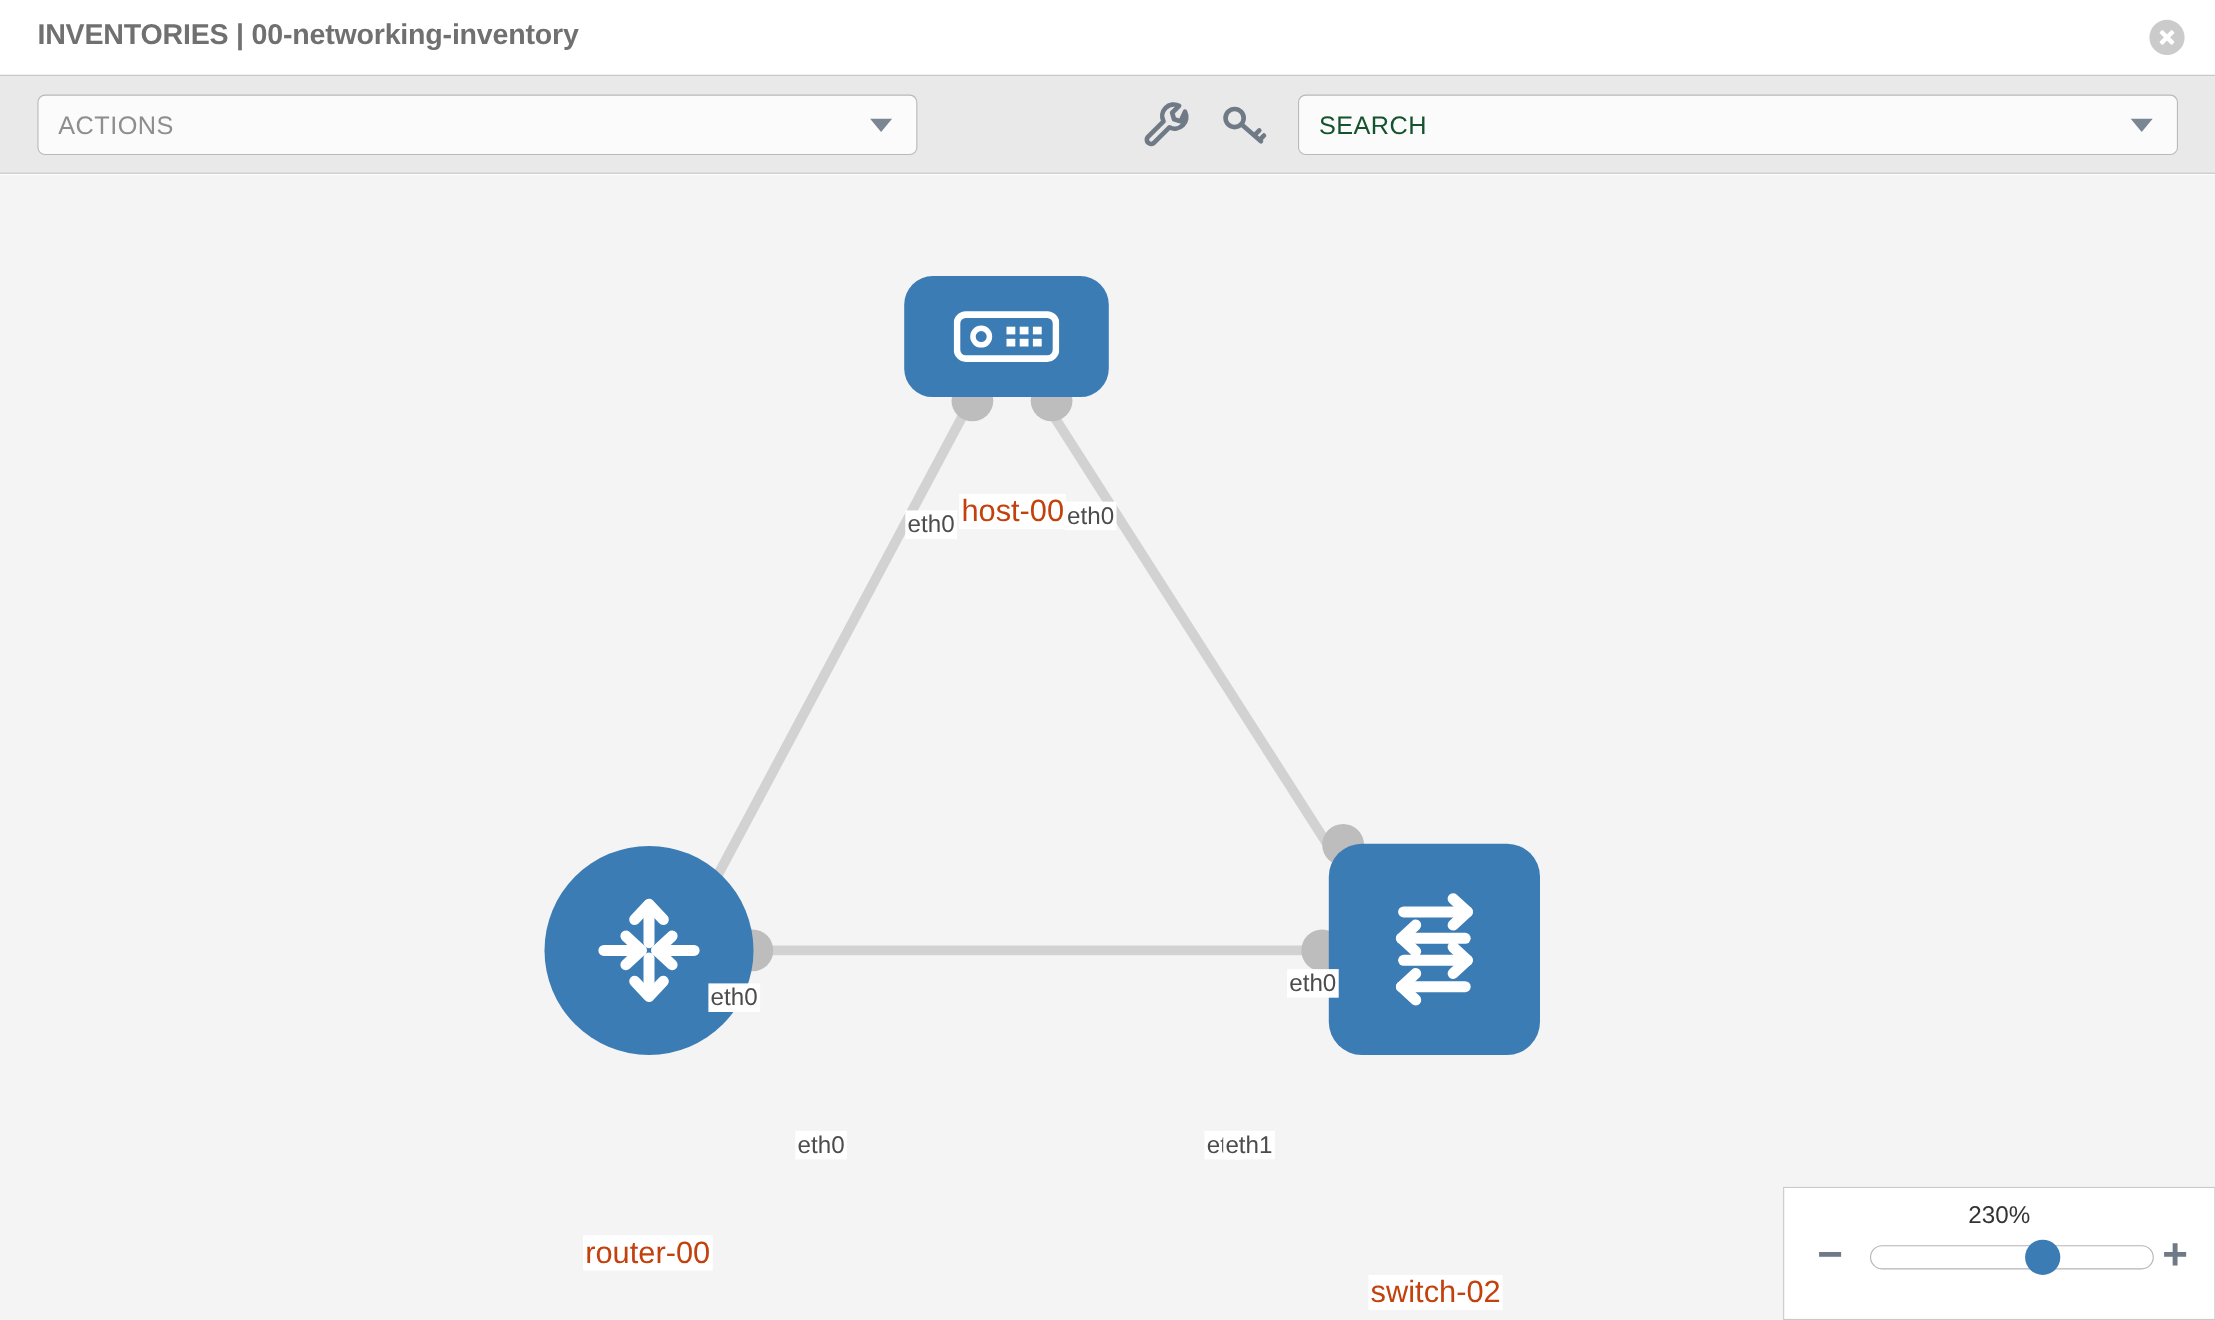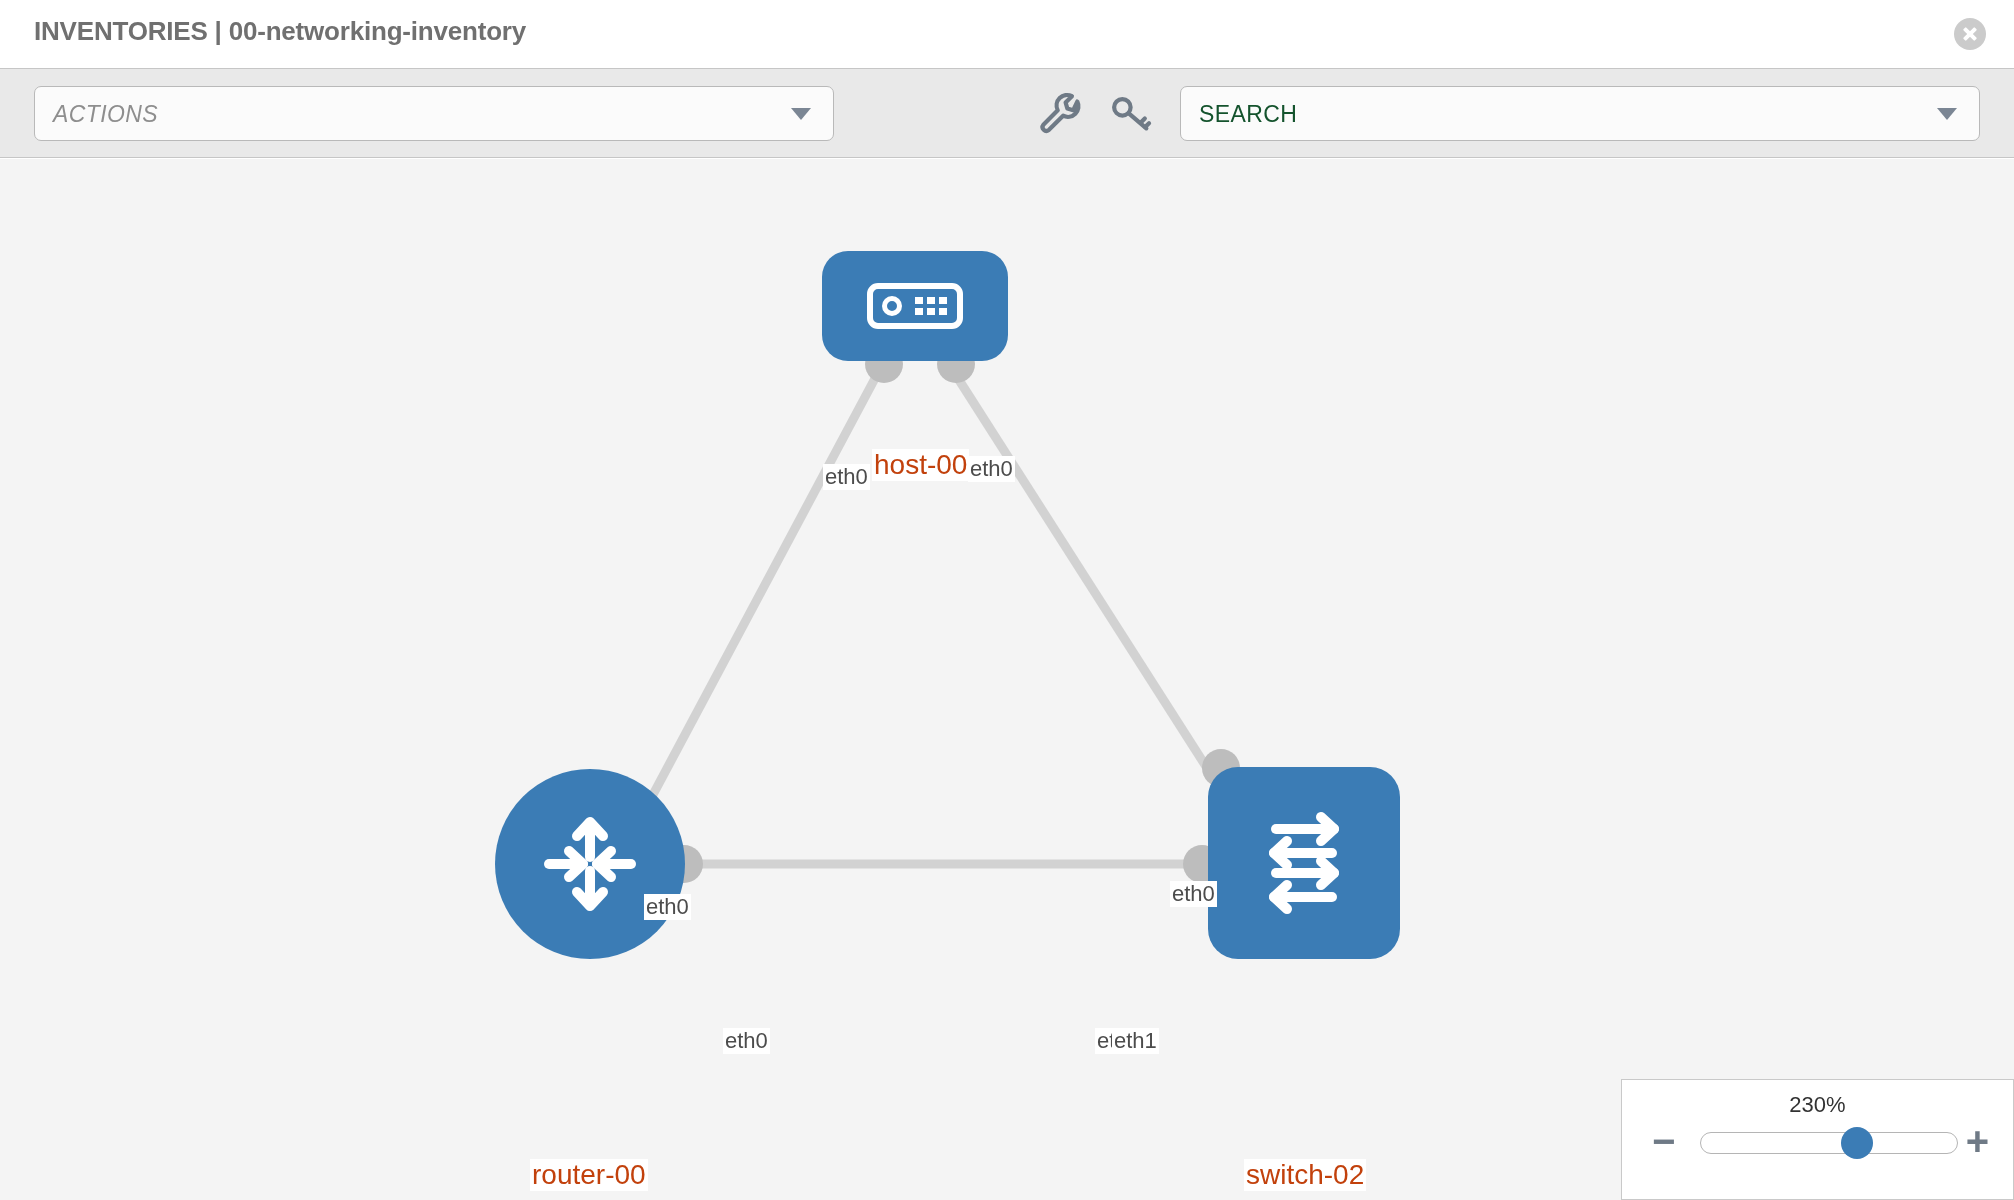--- a/index.html
+++ b/index.html
@@ -39,21 +39,20 @@
     background: #e9e9e9;
     border-top: 1px solid #c6c6c6;
     border-bottom: 1px solid #c6c6c6;
   }
   .actions-select {
     position: absolute; left: 34px; top: 17px;
     width: 800px; height: 55px;
     background: #fbfbfb;
     border: 1px solid #b9b9b9; border-radius: 7px;
     cursor: pointer;
-    font-style: italic;
   }
   .actions-select .label {
     position: absolute; left: 18px; top: 50%; transform: translateY(-50%);
     font-size: 23px; color: #8e8e8e; letter-spacing: 0.4px;
   }
   .caret {
     position: absolute; right: 22px; top: 50%; transform: translateY(-50%);
     width: 0; height: 0;
     border-left: 10px solid transparent;
     border-right: 10px solid transparent;
@@ -244,21 +243,21 @@
           <path d="M55 62 L55 96"></path>
           <path d="M42 83 L55 97 L68 83"></path>
           <path d="M48 55 L14 55"></path>
           <path d="M34 42 L48 55 L34 68"></path>
           <path d="M62 55 L96 55"></path>
           <path d="M76 42 L62 55 L76 68"></path>
         </g>
       </svg>
     </div>
   </div>
-  <div class="node-label" style="left:530px; top:1000px;">router-00</div>
+  <div class="node-label" style="left:530px; top:964px;">router-00</div>
   <div class="if-label" style="left:644px; top:735px;">eth0</div>
   <div class="if-label" style="left:723px; top:869px;">eth0</div>
 
   <div class="node switch" style="left:1208px; top:608px;">
     <div class="shape">
       <svg width="116" height="116" viewBox="0 0 116 116">
         <g stroke="#ffffff" stroke-width="10" stroke-linecap="round" stroke-linejoin="round" fill="none">
           <path d="M30 24 L88 24"></path>
           <path d="M75 12 L88 24 L75 36"></path>
           <path d="M86 48 L28 48"></path>

